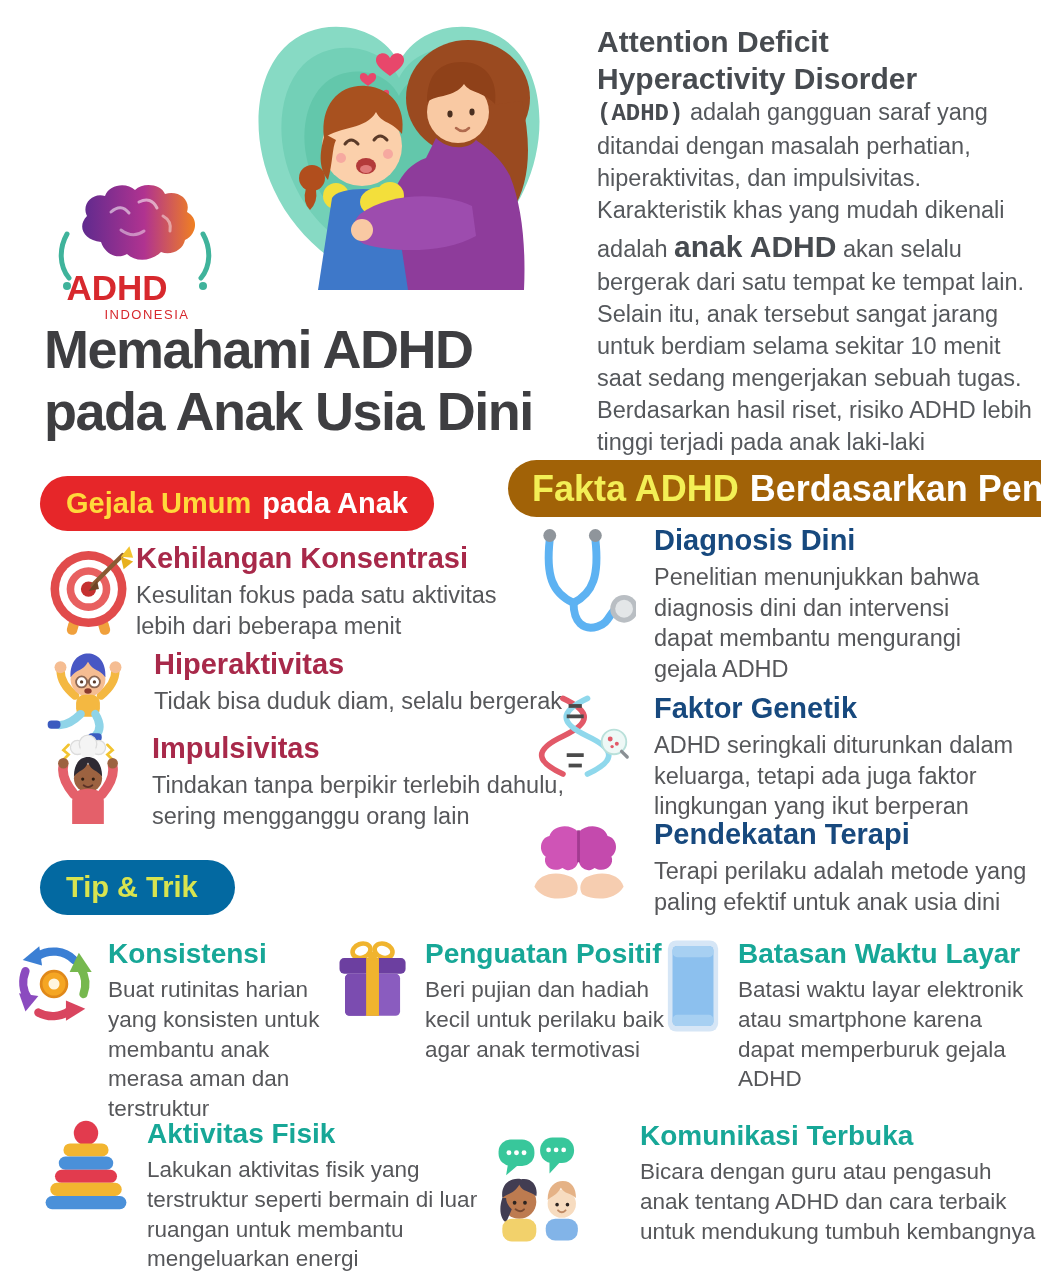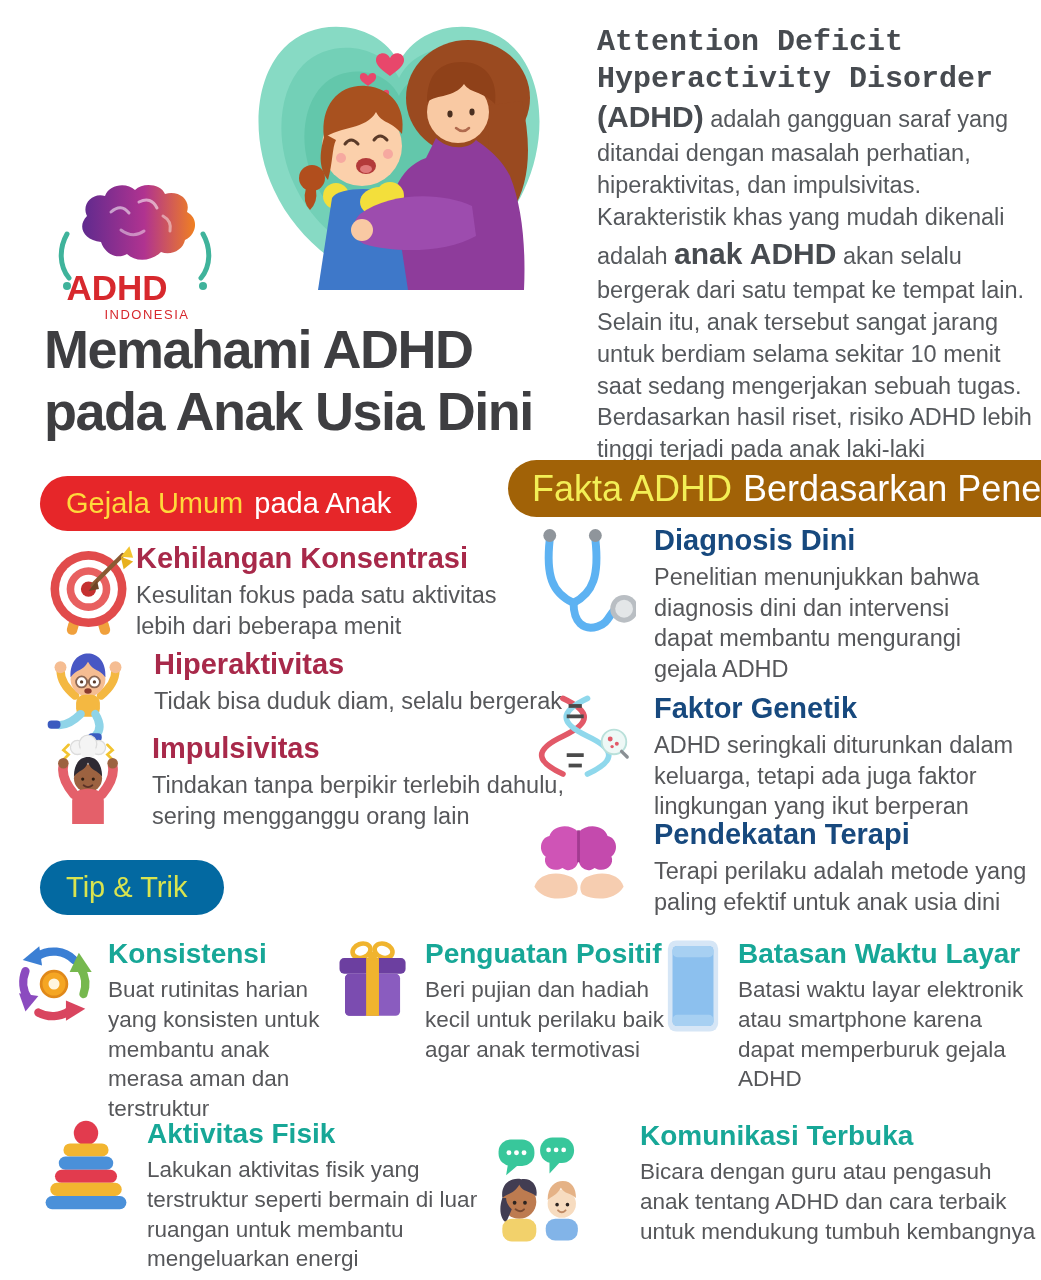--- a/index.html
+++ b/index.html
@@ -5,29 +5,29 @@
   * { margin:0; padding:0; box-sizing:border-box; }
   html,body { background:#ffffff; }
   .canvas {
     position:relative; width:1041px; height:1280px; background:#ffffff;
     font-family:"Liberation Sans", sans-serif; overflow:hidden;
   }
   .abs { position:absolute; }
 
   
   .intro { left:597px; top:24px; width:436px; color:#55585c; font-size:23.5px; line-height:1.36; }
-  .intro .h-line { display:block; font-weight:bold; font-size:30px; line-height:1.22; color:#474b50;font-family:Liberation Mono, monospace; }
-  .intro .h-inline { font-weight:bold; font-size:30px; color:#474b50; }
+  .intro .h-line { display:block; font-weight:bold; font-size:30px; line-height:1.22; color:#474b50; }
+  .intro .h-inline { font-weight:bold; font-size:24px; color:#474b50;font-family:Liberation Mono, monospace; }
   .intro .emph { font-weight:bold; font-size:30px; color:#474b50; }
 
   
   .main-title { left:44px; top:318px; font-size:54px; font-weight:bold; color:#3e3e41; line-height:1.15; letter-spacing:-1.5px; }
 
   
-  .pill { display:inline-flex; align-items:center; border-radius:999px; font-weight:normal; white-space:nowrap; padding:0 26px; }
+  .pill { display:inline-flex; align-items:center; border-radius:999px; font-weight:bold; white-space:nowrap; padding:0 26px; }
   .pill .sp { width:11px; }
   .pill-red   { left:40px;  top:476px; height:55px; background:#e62629; font-size:29px; }
   .pill-navy  { left:508px; top:460px; height:57px; background:#a16207; font-size:36px; padding:0 24px; }
   .pill-teal  { left:40px;  top:860px; height:55px; background:#0369a1; font-size:29px; }
   .pill-red  .accent { color:#ffd93b; }
   .pill-navy .accent { color:#f3ef55; }
   .pill-teal .accent { color:#d9e44f; }
   .pill .rest { color:#ffffff; }
 
   

